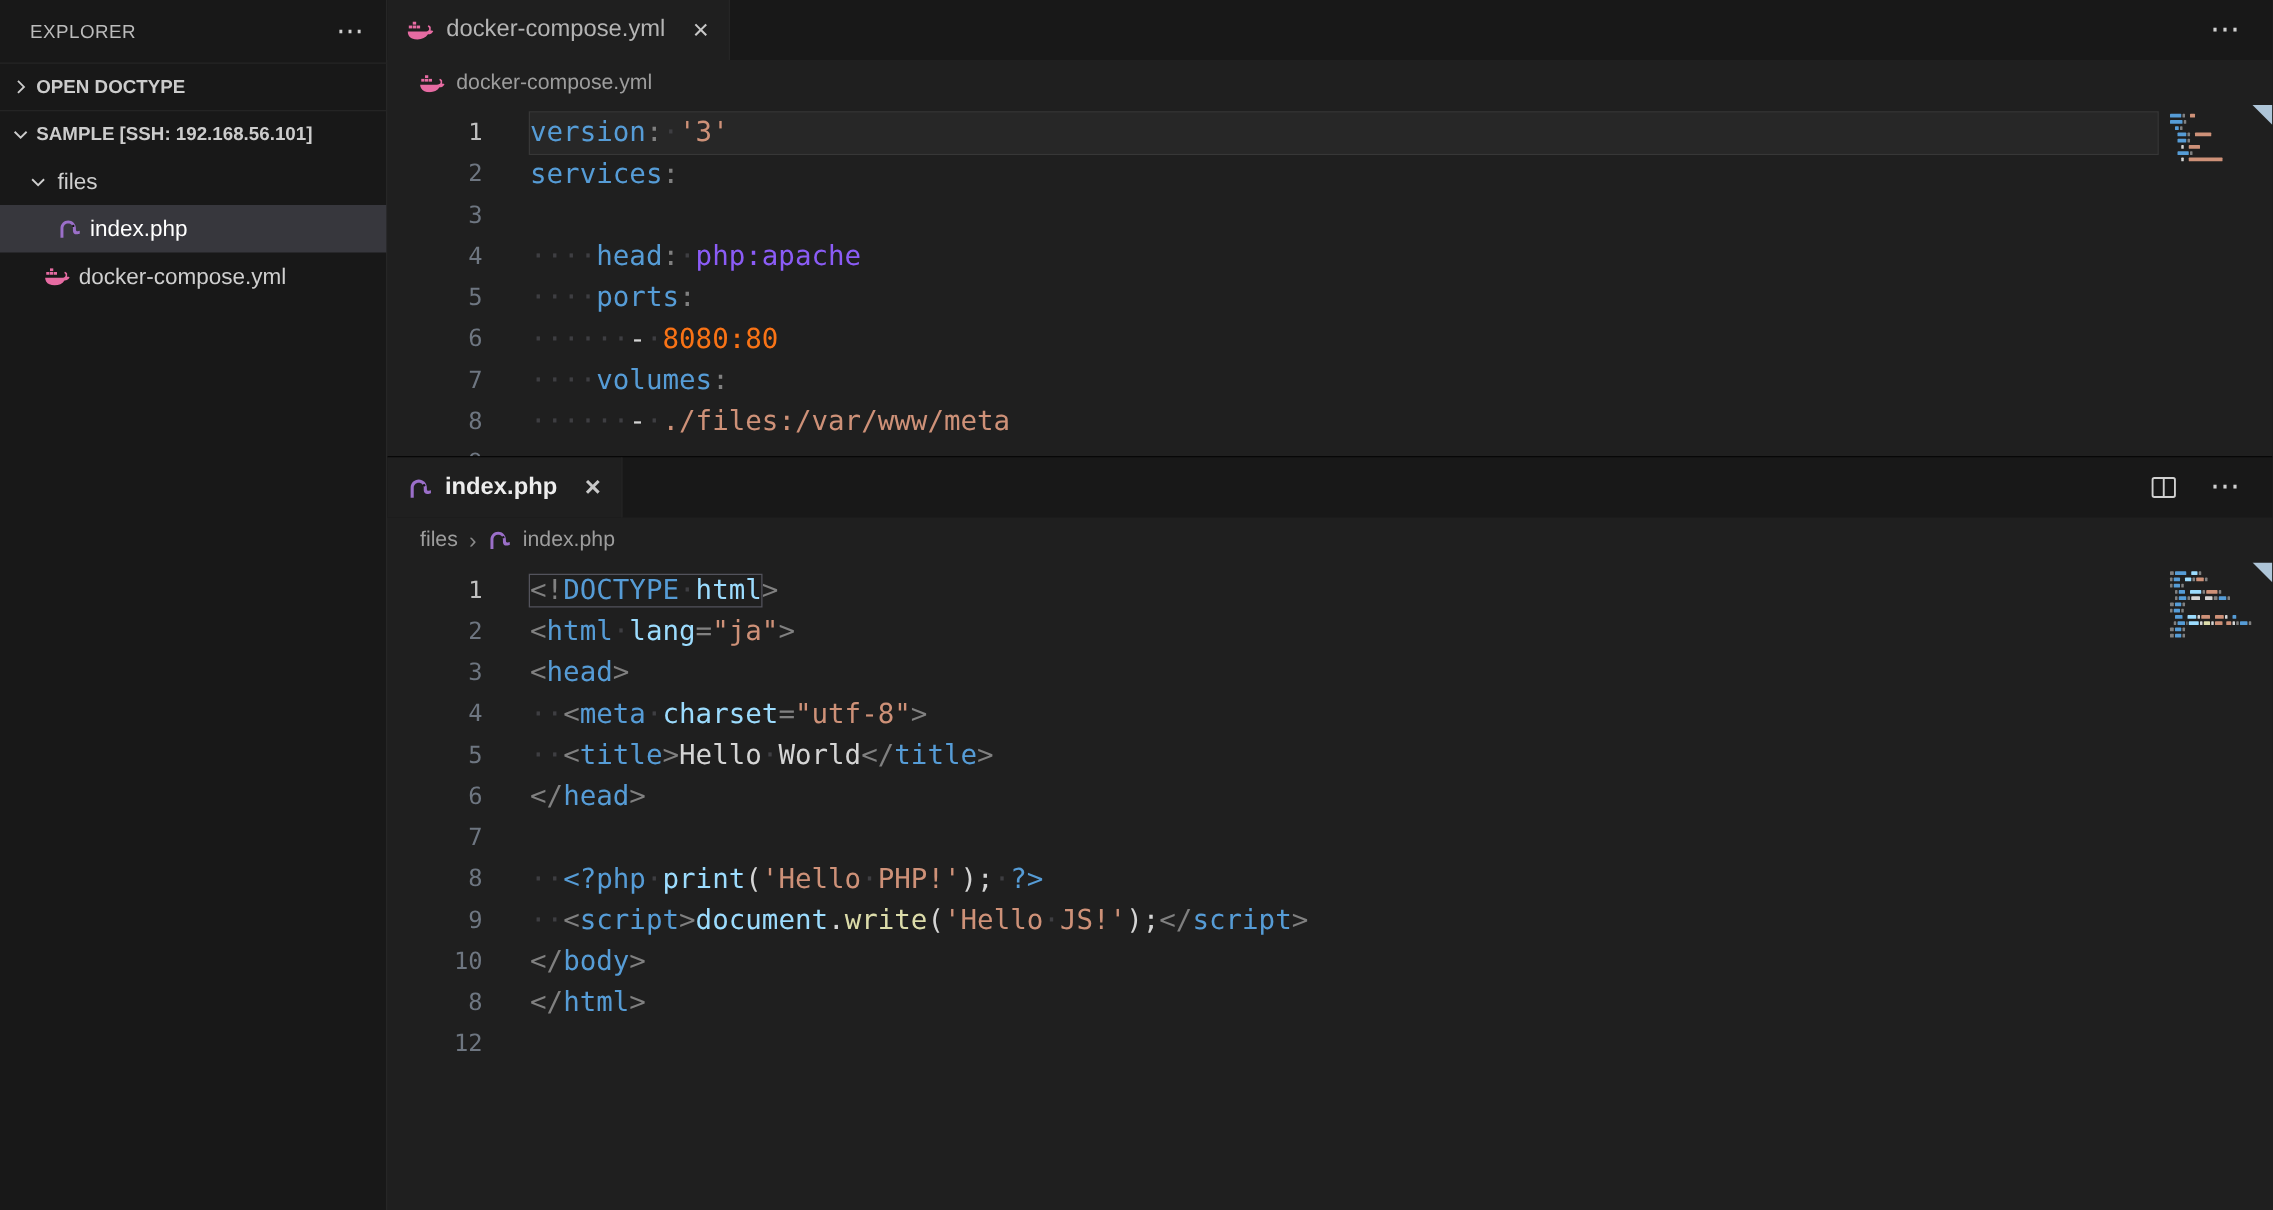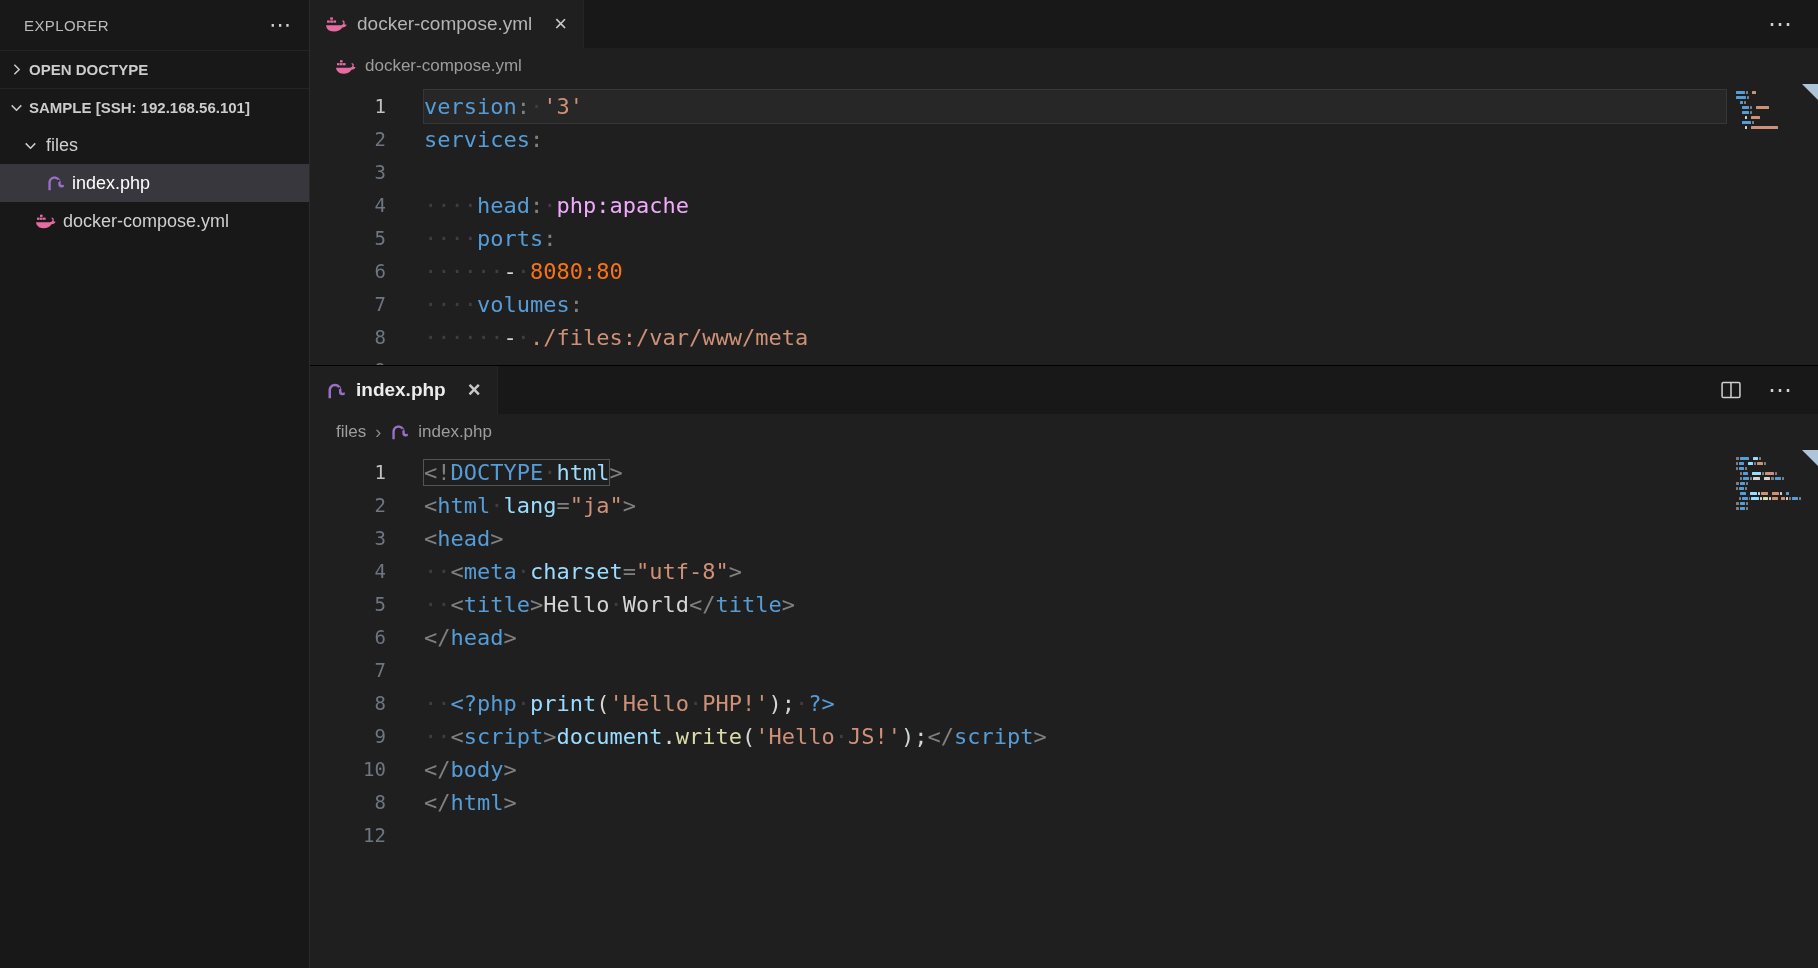--- a/index.html
+++ b/index.html
@@ -149,21 +149,21 @@
           </svg>
         </span>
         <span>docker-compose.yml</span>
       </div>
 
       <div class="code-area">
         <div class="code-lines">
             <div class="code-line hl-full"><span class="ln ln-active">1</span><span class="lc"><span style="color: rgb(86, 156, 214);">version</span><span style="color: rgb(128, 128, 128);">:</span><span style="color: rgb(62, 62, 66);">·</span><span style="color: rgb(206, 145, 120);">'3'</span></span></div>
             <div class="code-line"><span class="ln">2</span><span class="lc"><span style="color: rgb(86, 156, 214);">services</span><span style="color: rgb(128, 128, 128);">:</span></span></div>
             <div class="code-line"><span class="ln">3</span></div>
-            <div class="code-line"><span class="ln">4</span><span class="lc"><span style="color: rgb(62, 62, 66);">····</span><span style="color: rgb(86, 156, 214);">head</span><span style="color: rgb(128, 128, 128);">:</span><span style="color: rgb(62, 62, 66);">·</span><span style="color: #f0abfc;">php:apache</span></span></div>
+            <div class="code-line"><span class="ln">4</span><span class="lc"><span style="color: rgb(62, 62, 66);">····</span><span style="color: rgb(86, 156, 214);">head</span><span style="color: rgb(128, 128, 128);">:</span><span style="color: rgb(62, 62, 66);">·</span><span style="color: #8b5cf6;">php:apache</span></span></div>
             <div class="code-line"><span class="ln">5</span><span class="lc"><span style="color: rgb(62, 62, 66);">····</span><span style="color: rgb(86, 156, 214);">ports</span><span style="color: rgb(128, 128, 128);">:</span></span></div>
             <div class="code-line"><span class="ln">6</span><span class="lc"><span style="color: rgb(62, 62, 66);">······</span><span style="color: rgb(212, 212, 212);">-</span><span style="color: rgb(62, 62, 66);">·</span><span style="color: #f97316;">8080:80</span></span></div>
             <div class="code-line"><span class="ln">7</span><span class="lc"><span style="color: rgb(62, 62, 66);">····</span><span style="color: rgb(86, 156, 214);">volumes</span><span style="color: rgb(128, 128, 128);">:</span></span></div>
             <div class="code-line"><span class="ln">8</span><span class="lc"><span style="color: rgb(62, 62, 66);">······</span><span style="color: rgb(212, 212, 212);">-</span><span style="color: rgb(62, 62, 66);">·</span><span style="color: rgb(206, 145, 120);">./files:/var/www/meta</span></span></div>
             <div class="code-line"><span class="ln">9</span><span class="lc"></span></div>
           </div>
         <div class="minimap">
             <div class="mm-row">
               <span style="width: 9.1px; background: rgb(86, 156, 214);"></span>
               <span style="width: 2px; background: rgb(128, 128, 128);"></span>

